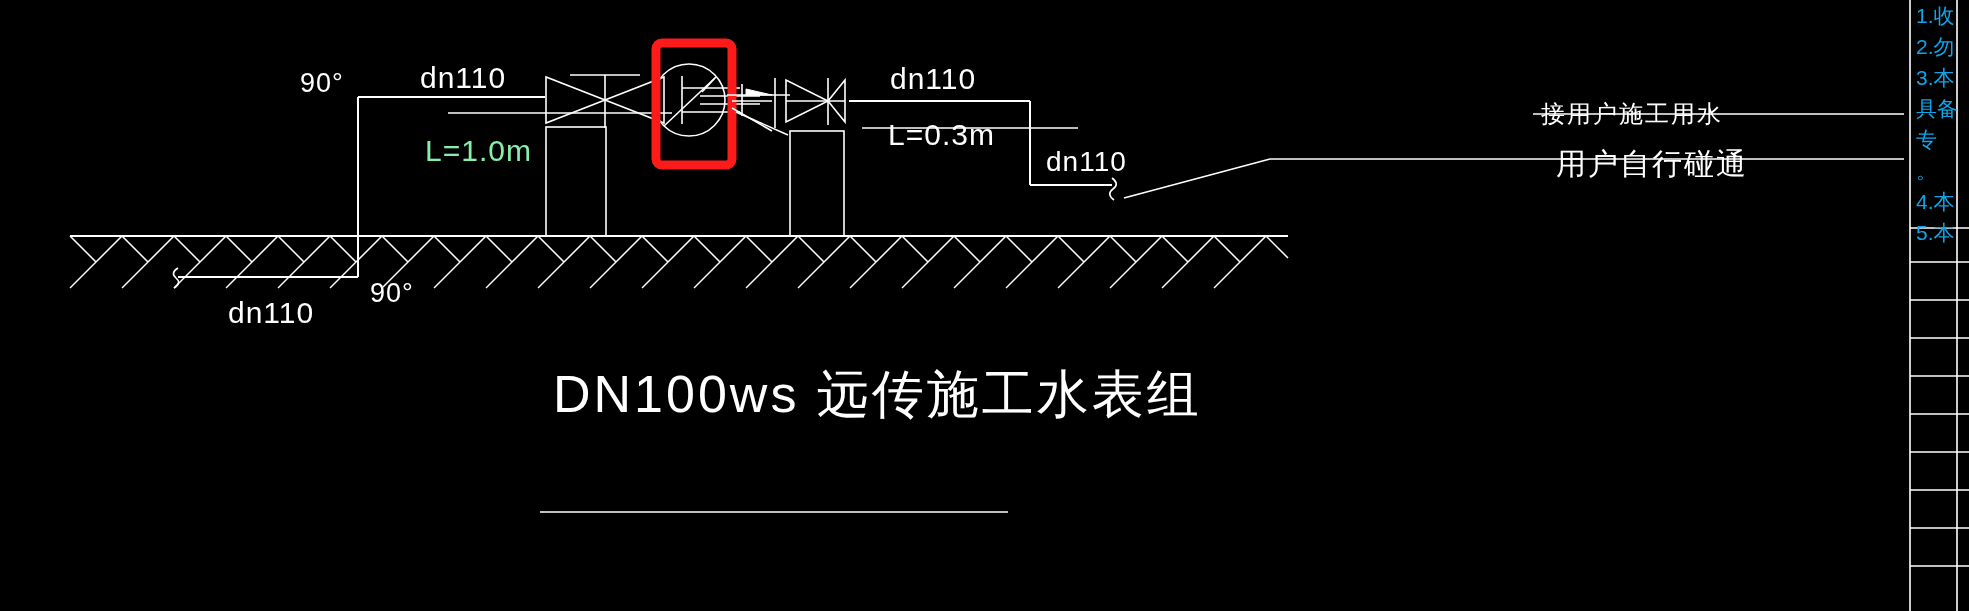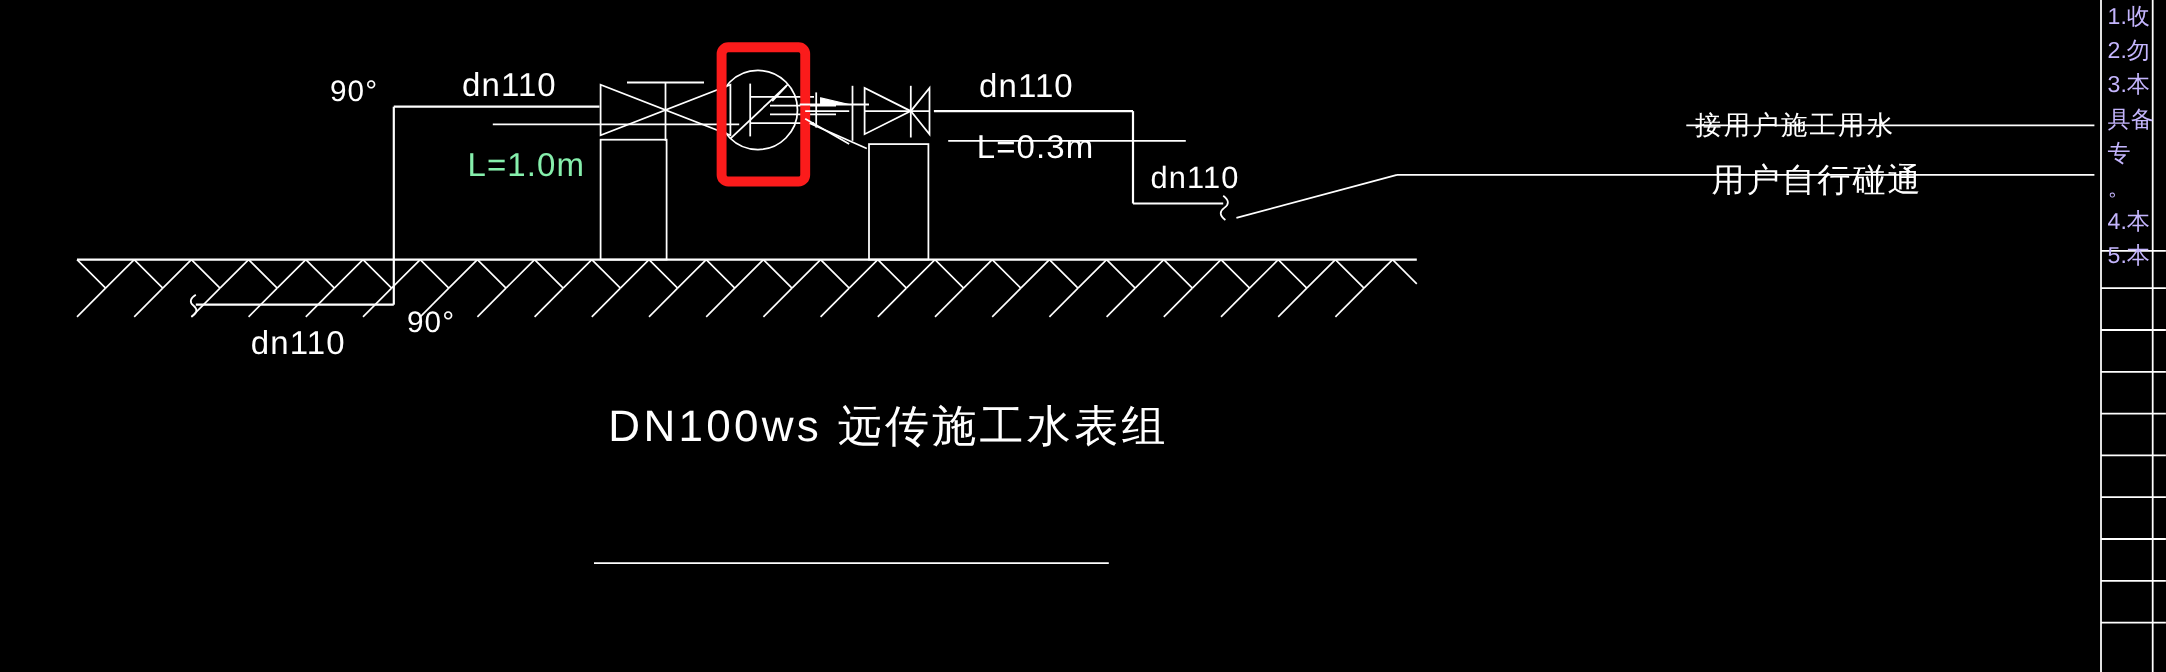--- a/index.html
+++ b/index.html
@@ -252,24 +252,24 @@
   <div style="position:absolute; left:1046px; top:146px; color:#ffffff; font-size:28px; letter-spacing:1px;">dn110</div>
 
   <div style="position:absolute; left:370px; top:278px; color:#ffffff; font-size:27px; letter-spacing:1px;">90°</div>
 
   <div style="position:absolute; left:228px; top:296px; color:#ffffff; font-size:30px; letter-spacing:1px;">dn110</div>
 
   <div style="position:absolute; left:1541px; top:98px; color:#ffffff; font-size:24px; letter-spacing:2px;">接用户施工用水</div>
 
   <div style="position:absolute; left:1556px; top:144px; color:#ffffff; font-size:30px; letter-spacing:2px;">用户自行碰通</div>
 
-  <div style="position:absolute; left:553px; top:360px; color:#ffffff; font-size:40px; letter-spacing:3px;text-align:center;">DN100ws  远传施工水表组</div>
-
-
-  <div style="position:absolute; left:1916px; top:0px; width:53px; color:#c4b5fd; font-size:21px; line-height:31px;">
+  <div style="position:absolute; left:553px; top:360px; color:#ffffff; font-size:52px; letter-spacing:3px;text-align:center;">DN100ws  远传施工水表组</div>
+
+
+  <div style="position:absolute; left:1916px; top:0px; width:53px; color:#0ea5e9; font-size:21px; line-height:31px;">
     <div>1.收</div>
     <div>2.勿</div>
     <div>3.本</div>
     <div>具备专</div>
     <div>。</div>
     <div>4.本</div>
     <div>5.本</div>
   </div>
 
 </div>

